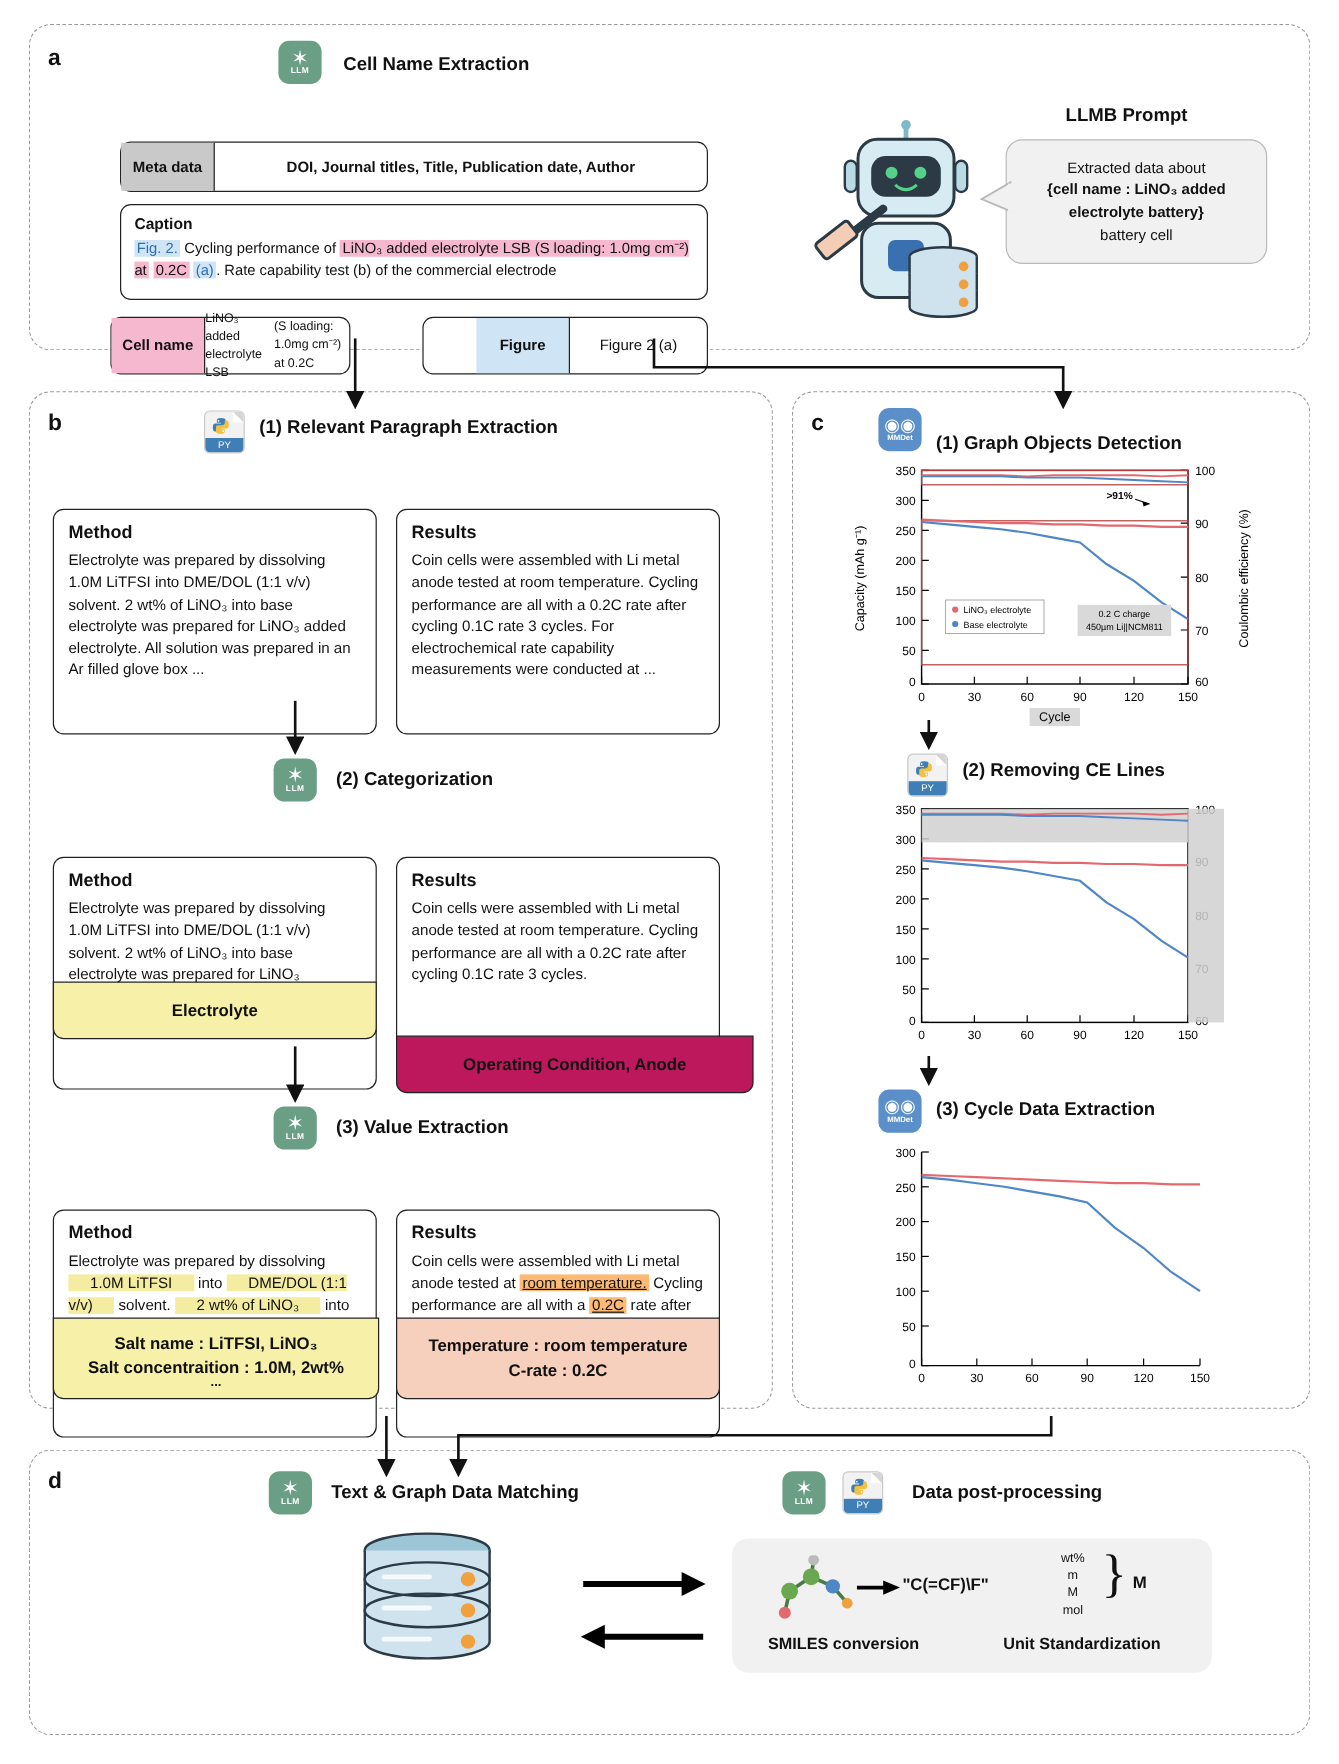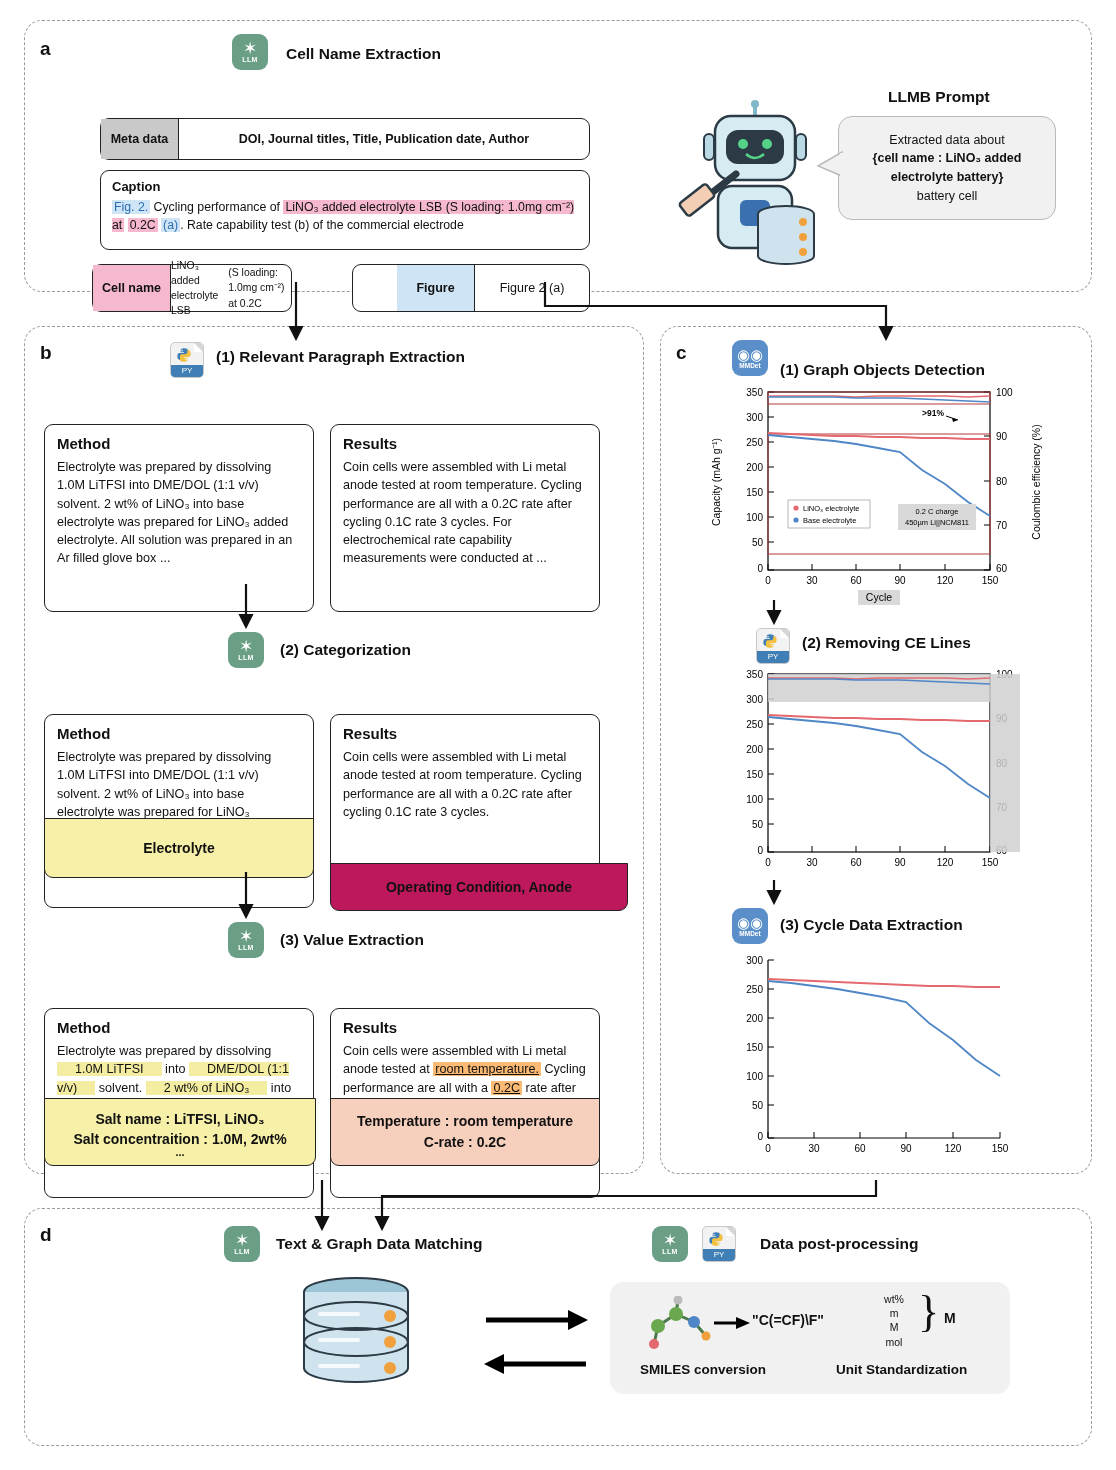--- a/index.html
+++ b/index.html
@@ -224,21 +224,21 @@
 <div class="llm-badge" style="left:228px;top:632px;">
   <div class="glyph">✶</div>
   <div class="lbl">LLM</div>
 </div>
 <div class="sec-title" style="left:280px;top:641px;">(2) Categorization</div>
 
 <div class="wbox" style="left:44px;top:682px;width:270px;height:194px;padding:10px 12px;">
   <div class="txtbox-title">Method</div>
   <div class="txtbox-body">Electrolyte was prepared by dissolving 1.0M LiTFSI into DME/DOL (1:1 v/v) solvent. 2 wt% of LiNO₃ into base electrolyte was prepared for LiNO₃</div>
 </div>
-<div class="tagbox" style="left:44px;top:818px;width:270px;height:60px;background:#f6f0a8;border-radius:0 0 9px 9px;border-top:1.6px solid #222;">Electrolyte</div>
+<div class="tagbox" style="left:44px;top:818px;width:270px;height:48px;background:#f6f0a8;border-radius:0 0 9px 9px;border-top:1.6px solid #222;">Electrolyte</div>
 
 <div class="wbox" style="left:330px;top:682px;width:270px;height:194px;padding:10px 12px;">
   <div class="txtbox-title">Results</div>
   <div class="txtbox-body">Coin cells were assembled with Li metal anode tested at room temperature. Cycling performance are all with a 0.2C rate  after cycling 0.1C rate 3 cycles.</div>
 </div>
 <div class="tagbox" style="left:330px;top:863px;width:298px;height:48px;background:#be185d;border-radius:0 0 9px 9px;border-top:1.6px solid #222;">Operating Condition, Anode</div>
 
 <div class="llm-badge" style="left:228px;top:922px;">
   <div class="glyph">✶</div>
   <div class="lbl">LLM</div>

